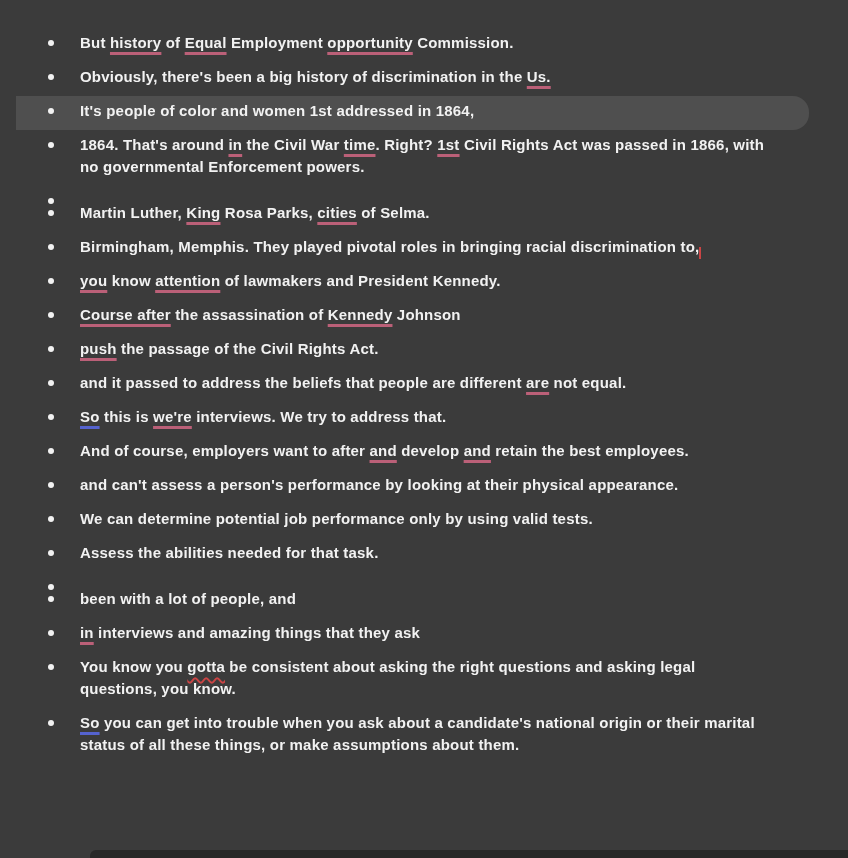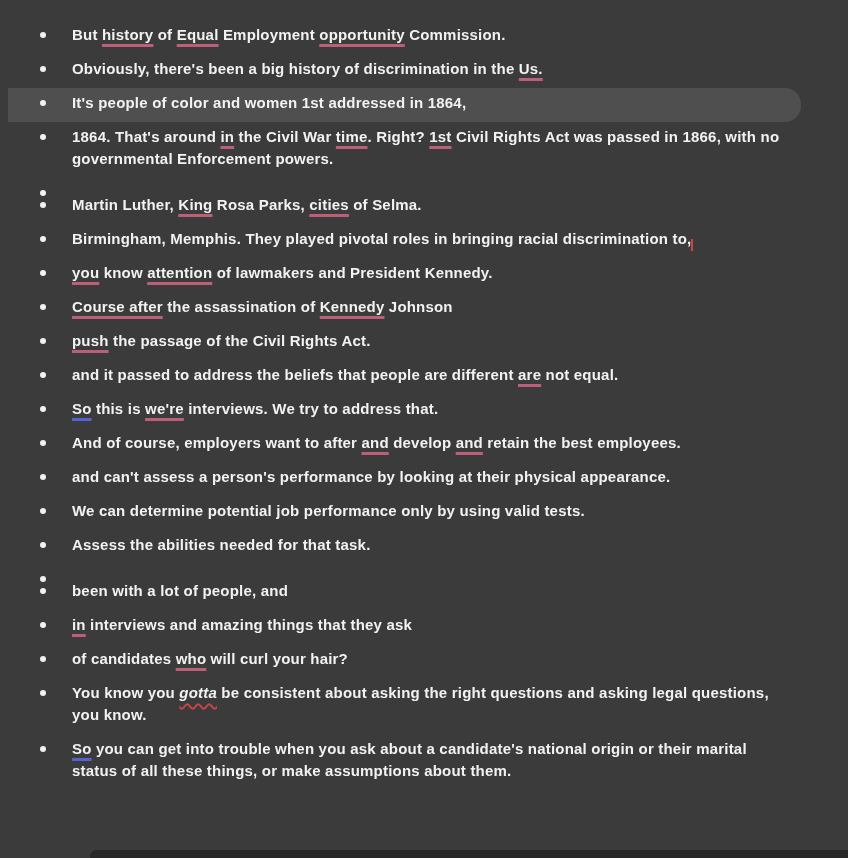--- a/index.html
+++ b/index.html
@@ -6,21 +6,21 @@
     margin: 0;
     padding: 0;
     width: 848px;
     height: 858px;
     overflow: hidden;
     background: var(--bg, #3b3b3b);
     font-family: "Liberation Sans", "DejaVu Sans", sans-serif;
   }
   .transcript {
     list-style: none;
-    margin: 8px;
+    margin: 16px;
     padding: 12px 0 0 0;
     position: relative;
   }
   li.bullet {
     position: relative;
     padding: 4px 60px 8px 64px;
     color: var(--text, #f2f2f2);
     font-size: 15px;
     font-weight: 600;
     letter-spacing: 0.2px;
@@ -51,21 +51,20 @@
   .seg-blue {
     text-decoration: underline;
     text-decoration-color: var(--blue, #5563cf);
     text-decoration-thickness: 3px;
     text-underline-offset: 4px;
   }
   .seg-wavy {
     text-decoration: underline wavy var(--red, #cc4444);
     text-decoration-thickness: 2px;
     text-underline-offset: 5px;
-    font-style: italic;
   }
   .seg-caret {
     display: inline-block;
     width: 2px;
     height: 12px;
     background: var(--red, #cc4444);
     vertical-align: middle;
     transform: translateY(5px);
   }
   .bottom-strip {
@@ -94,18 +93,17 @@
     <li class="bullet"><span class="dot"></span><span class="txt"><span class="seg-pink">push</span><span class="seg-plain"> the passage of the Civil Rights Act.</span></span></li>
     <li class="bullet"><span class="dot"></span><span class="txt"><span class="seg-plain">and it passed to address the beliefs that people are different </span><span class="seg-pink">are</span><span class="seg-plain"> not equal.</span></span></li>
     <li class="bullet"><span class="dot"></span><span class="txt"><span class="seg-blue">So</span><span class="seg-plain"> this is </span><span class="seg-pink">we're</span><span class="seg-plain"> interviews. We try to address that.</span></span></li>
     <li class="bullet"><span class="dot"></span><span class="txt"><span class="seg-plain">And of course, employers want to after </span><span class="seg-pink">and</span><span class="seg-plain"> develop </span><span class="seg-pink">and</span><span class="seg-plain"> retain the best employees.</span></span></li>
     <li class="bullet"><span class="dot"></span><span class="txt"><span class="seg-plain">and can't assess a person's performance by looking at their physical appearance.</span></span></li>
     <li class="bullet"><span class="dot"></span><span class="txt"><span class="seg-plain">We can determine potential job performance only by using valid tests.</span></span></li>
     <li class="bullet"><span class="dot"></span><span class="txt"><span class="seg-plain">Assess the abilities needed for that task.</span></span></li>
     <li class="bullet"><span class="dot"></span></li>
     <li class="bullet"><span class="dot"></span><span class="txt"><span class="seg-plain">been with a lot of people, and</span></span></li>
     <li class="bullet"><span class="dot"></span><span class="txt"><span class="seg-pink">in</span><span class="seg-plain"> interviews and amazing things that they ask</span></span></li>
-    <li class="bullet"><span class="dot"></span><span class="txt"><span class="seg-plain">of candidates </span><span class="seg-pink">who</span><span class="seg-plain"> will curl your hair?</span></span></li>
     <li class="bullet"><span class="dot"></span><span class="txt"><span class="seg-plain">You know you </span><span class="seg-wavy">gotta</span><span class="seg-plain"> be consistent about asking the right questions and asking legal questions, you know.</span></span></li>
     <li class="bullet"><span class="dot"></span><span class="txt"><span class="seg-blue">So</span><span class="seg-plain"> you can get into trouble when you ask about a candidate's national origin or their marital status of all these things, or make assumptions about them.</span></span></li>
   </ul>
 
 <div class="bottom-strip"></div>
 
 </body></html>

